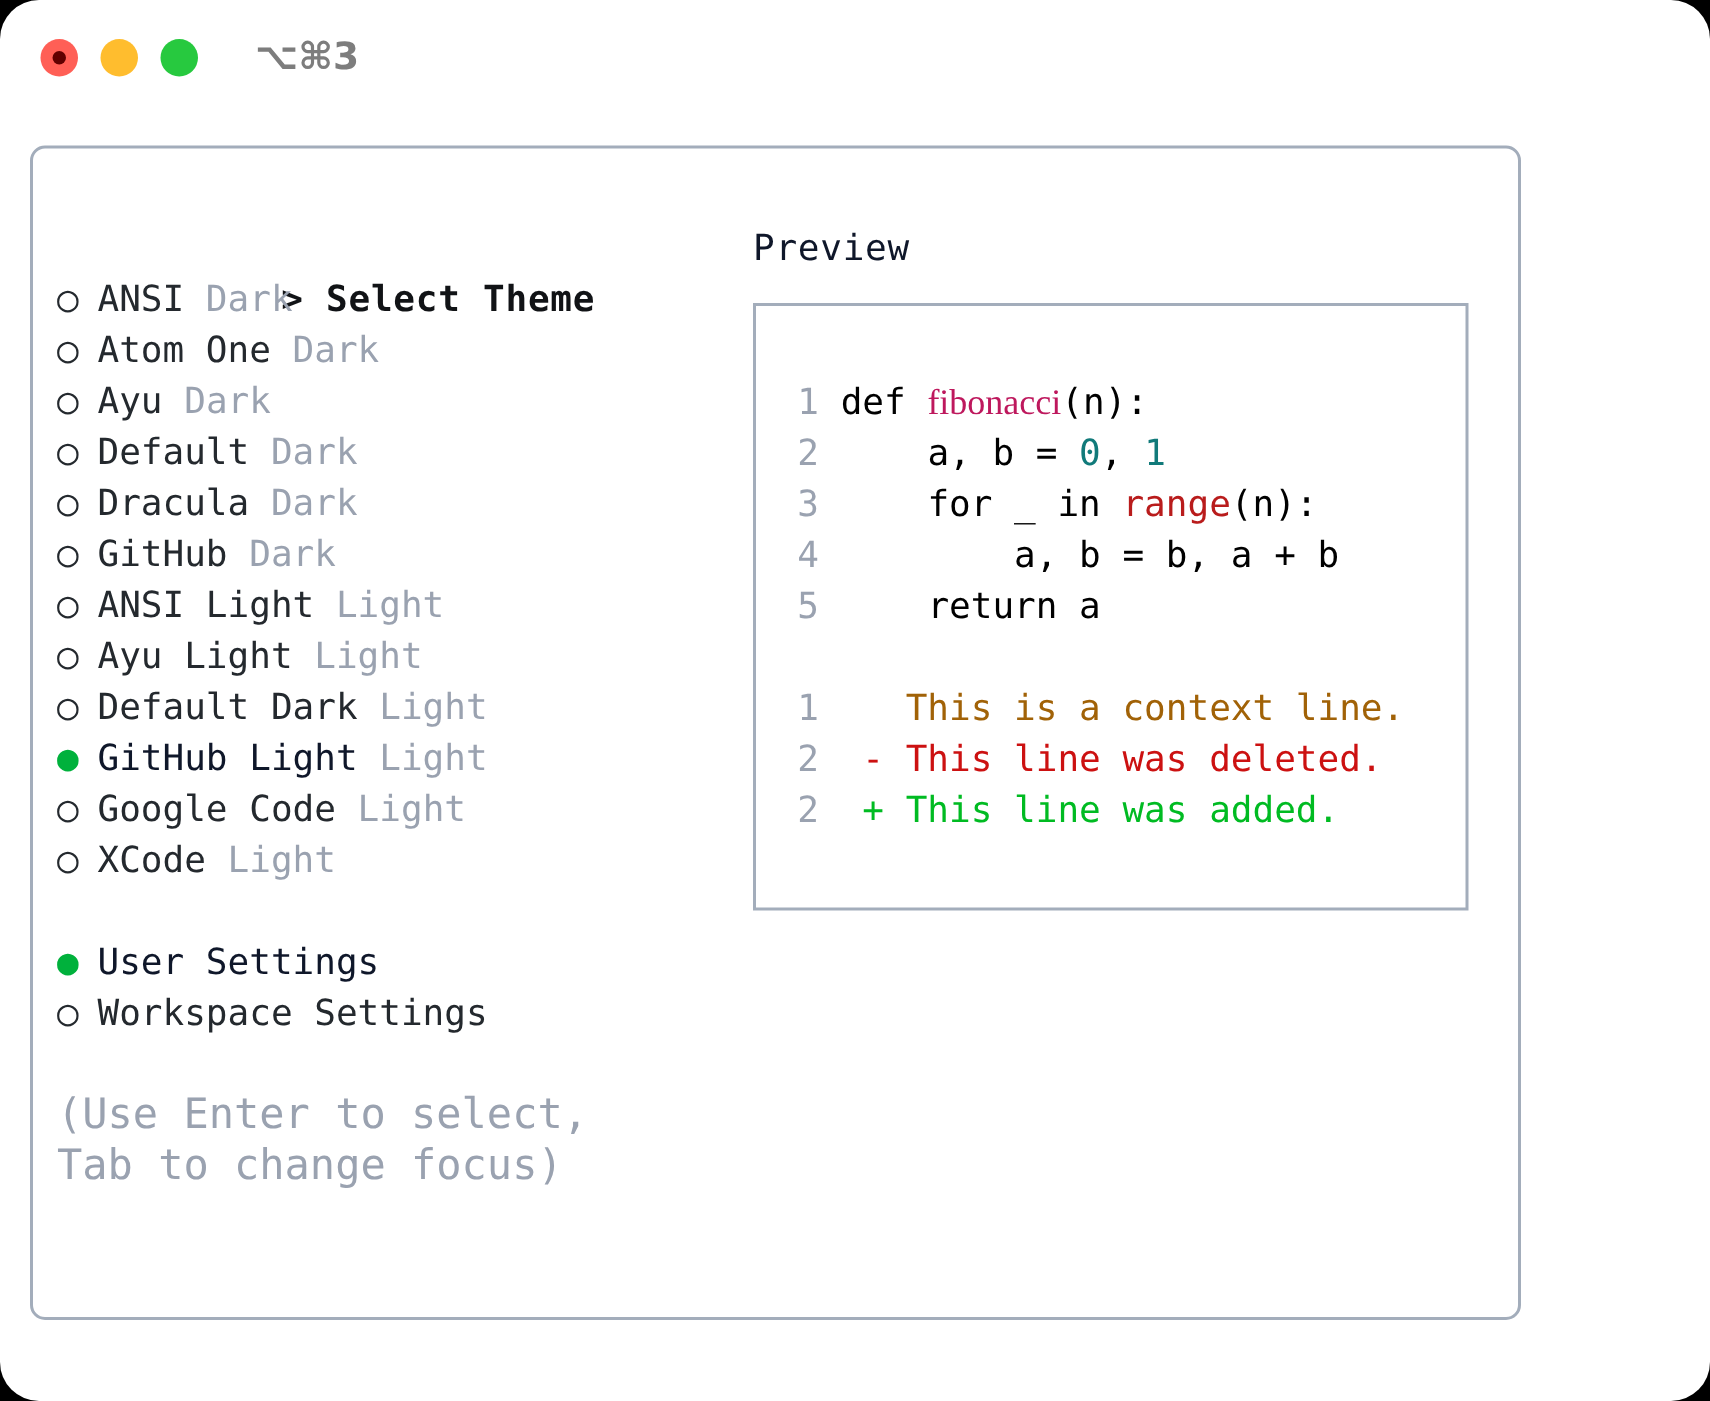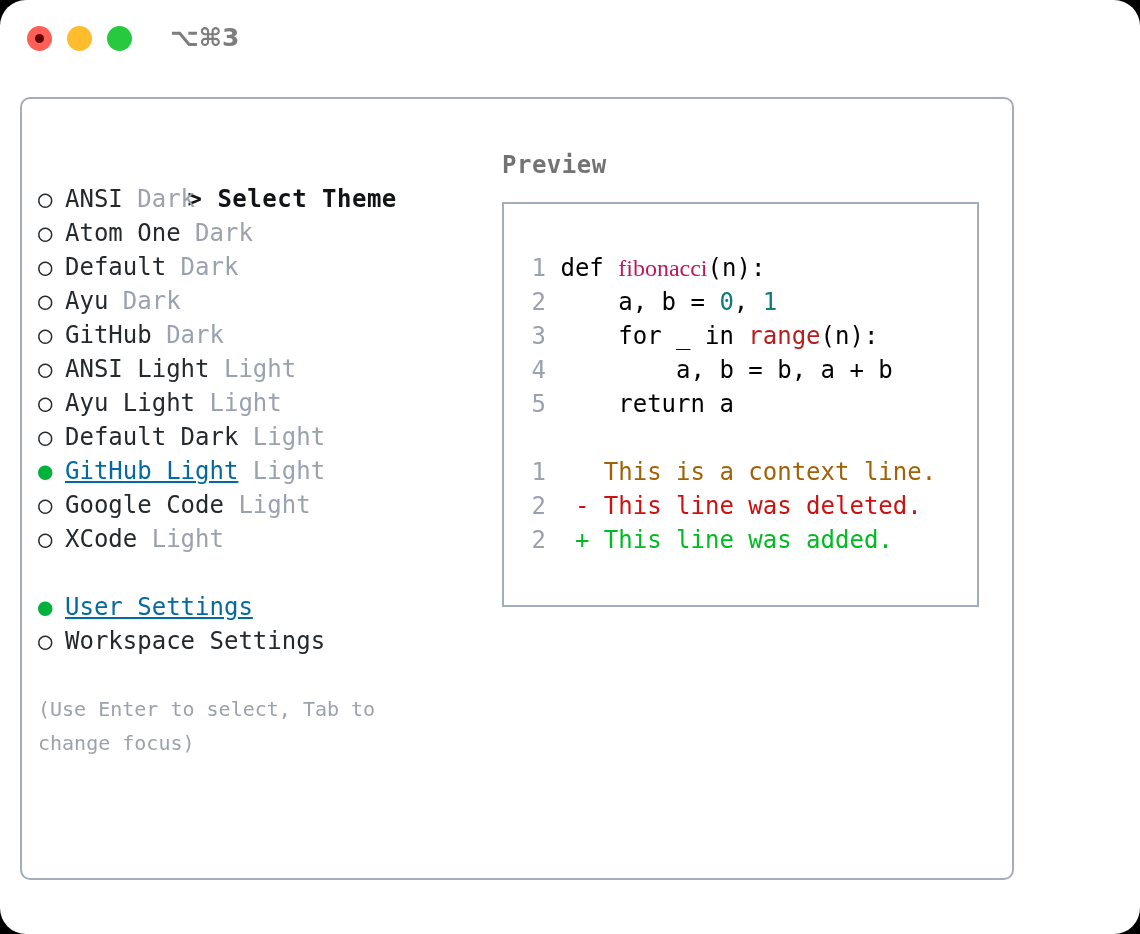--- a/index.html
+++ b/index.html
@@ -116,47 +116,47 @@
 
   .marker {
     display: inline-block;
     width: 27px;
   }
   .marker-dot-on  { color: #00b13c; }
   .marker-dot-off { color: #24292e; }
   .marker-blank   { color: transparent; }
 
   .label-main     { color: #24292e; }
-  .label-main.sel { color: #0369a1; text-decoration: underline; }
+  .label-main.sel { color: #0f172a; }
   .label-suffix   { color: #9aa2b0; }
 
   .section-gap { height: 34px; }
 
   .hint {
     margin-top: 34px;
-    font-size: 20px;
+    font-size: 28px;
     line-height: 34px;
     color: #9aa2b0;
     width: 420px;
     white-space: pre-wrap;
   }
 
   
   .right-col {
     position: absolute;
     left: 480px;
     top: 49px;
     width: 500px;
   }
 
   .preview-title {
     font-size: 24px;
     line-height: 34px;
-    font-weight: bold;
-    color: #737373;
+    font-weight: normal;
+    color: #0f172a;
     letter-spacing: 0.5px;
   }
 
   .preview-box {
     margin-top: 20px;
     width: 477px;
     height: 405px;
     box-sizing: border-box;
     border: 2px solid #a3adbb;
     background: #ffffff;
@@ -214,22 +214,23 @@
 
       <div class="left-col">
 
         <div class="row header-row">
           <span>&gt; Select Theme</span>
         </div>
 
         <div id="theme-list">
             <div class="row"><span class="marker marker-dot-off">○</span><span class="label-main">ANSI</span><span class="label-suffix"> Dark</span></div>
             <div class="row"><span class="marker marker-dot-off">○</span><span class="label-main">Atom One</span><span class="label-suffix"> Dark</span></div>
+            <div class="row"><span class="marker marker-dot-off">○</span><span class="label-main">Ayu</span><span class="label-suffix"> Dark</span></div>
             <div class="row"><span class="marker marker-dot-off">○</span><span class="label-main">Default</span><span class="label-suffix"> Dark</span></div>
-            <div class="row"><span class="marker marker-dot-off">○</span><span class="label-main">Ayu</span><span class="label-suffix"> Dark</span></div>
+            <div class="row"><span class="marker marker-dot-off">○</span><span class="label-main">Dracula</span><span class="label-suffix"> Dark</span></div>
             <div class="row"><span class="marker marker-dot-off">○</span><span class="label-main">GitHub</span><span class="label-suffix"> Dark</span></div>
             <div class="row"><span class="marker marker-dot-off">○</span><span class="label-main">ANSI Light</span><span class="label-suffix"> Light</span></div>
             <div class="row"><span class="marker marker-dot-off">○</span><span class="label-main">Ayu Light</span><span class="label-suffix"> Light</span></div>
             <div class="row"><span class="marker marker-dot-off">○</span><span class="label-main">Default Dark</span><span class="label-suffix"> Light</span></div>
             <div class="row"><span class="marker marker-dot-on">●</span><span class="label-main sel">GitHub Light</span><span class="label-suffix"> Light</span></div>
             <div class="row"><span class="marker marker-dot-off">○</span><span class="label-main">Google Code</span><span class="label-suffix"> Light</span></div>
             <div class="row"><span class="marker marker-dot-off">○</span><span class="label-main">XCode</span><span class="label-suffix"> Light</span></div>
           </div>
 
         <div class="section-gap"></div>

